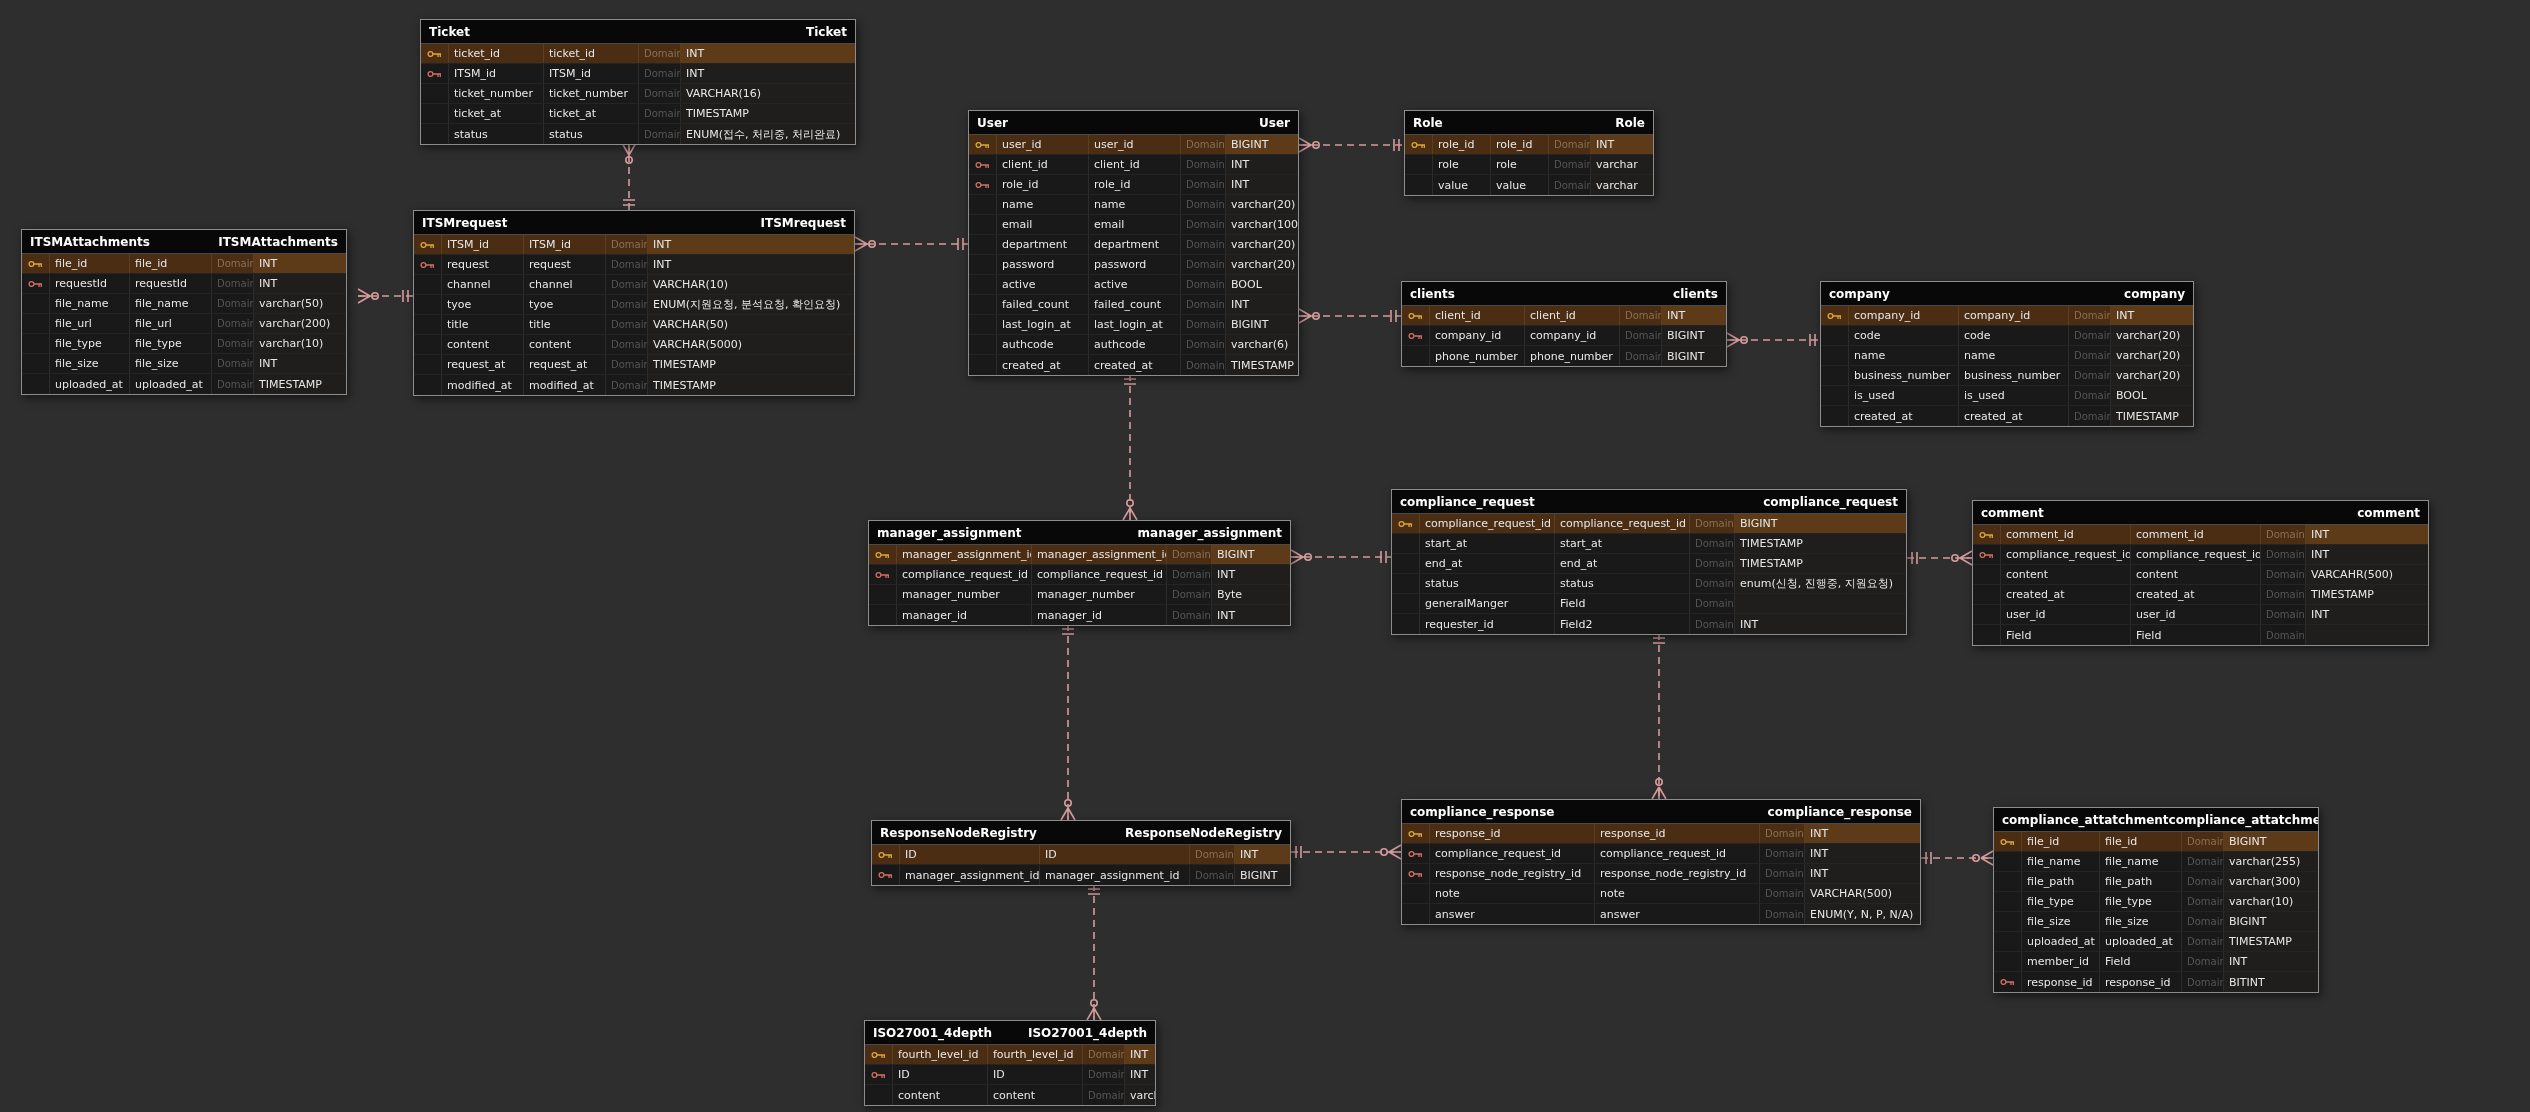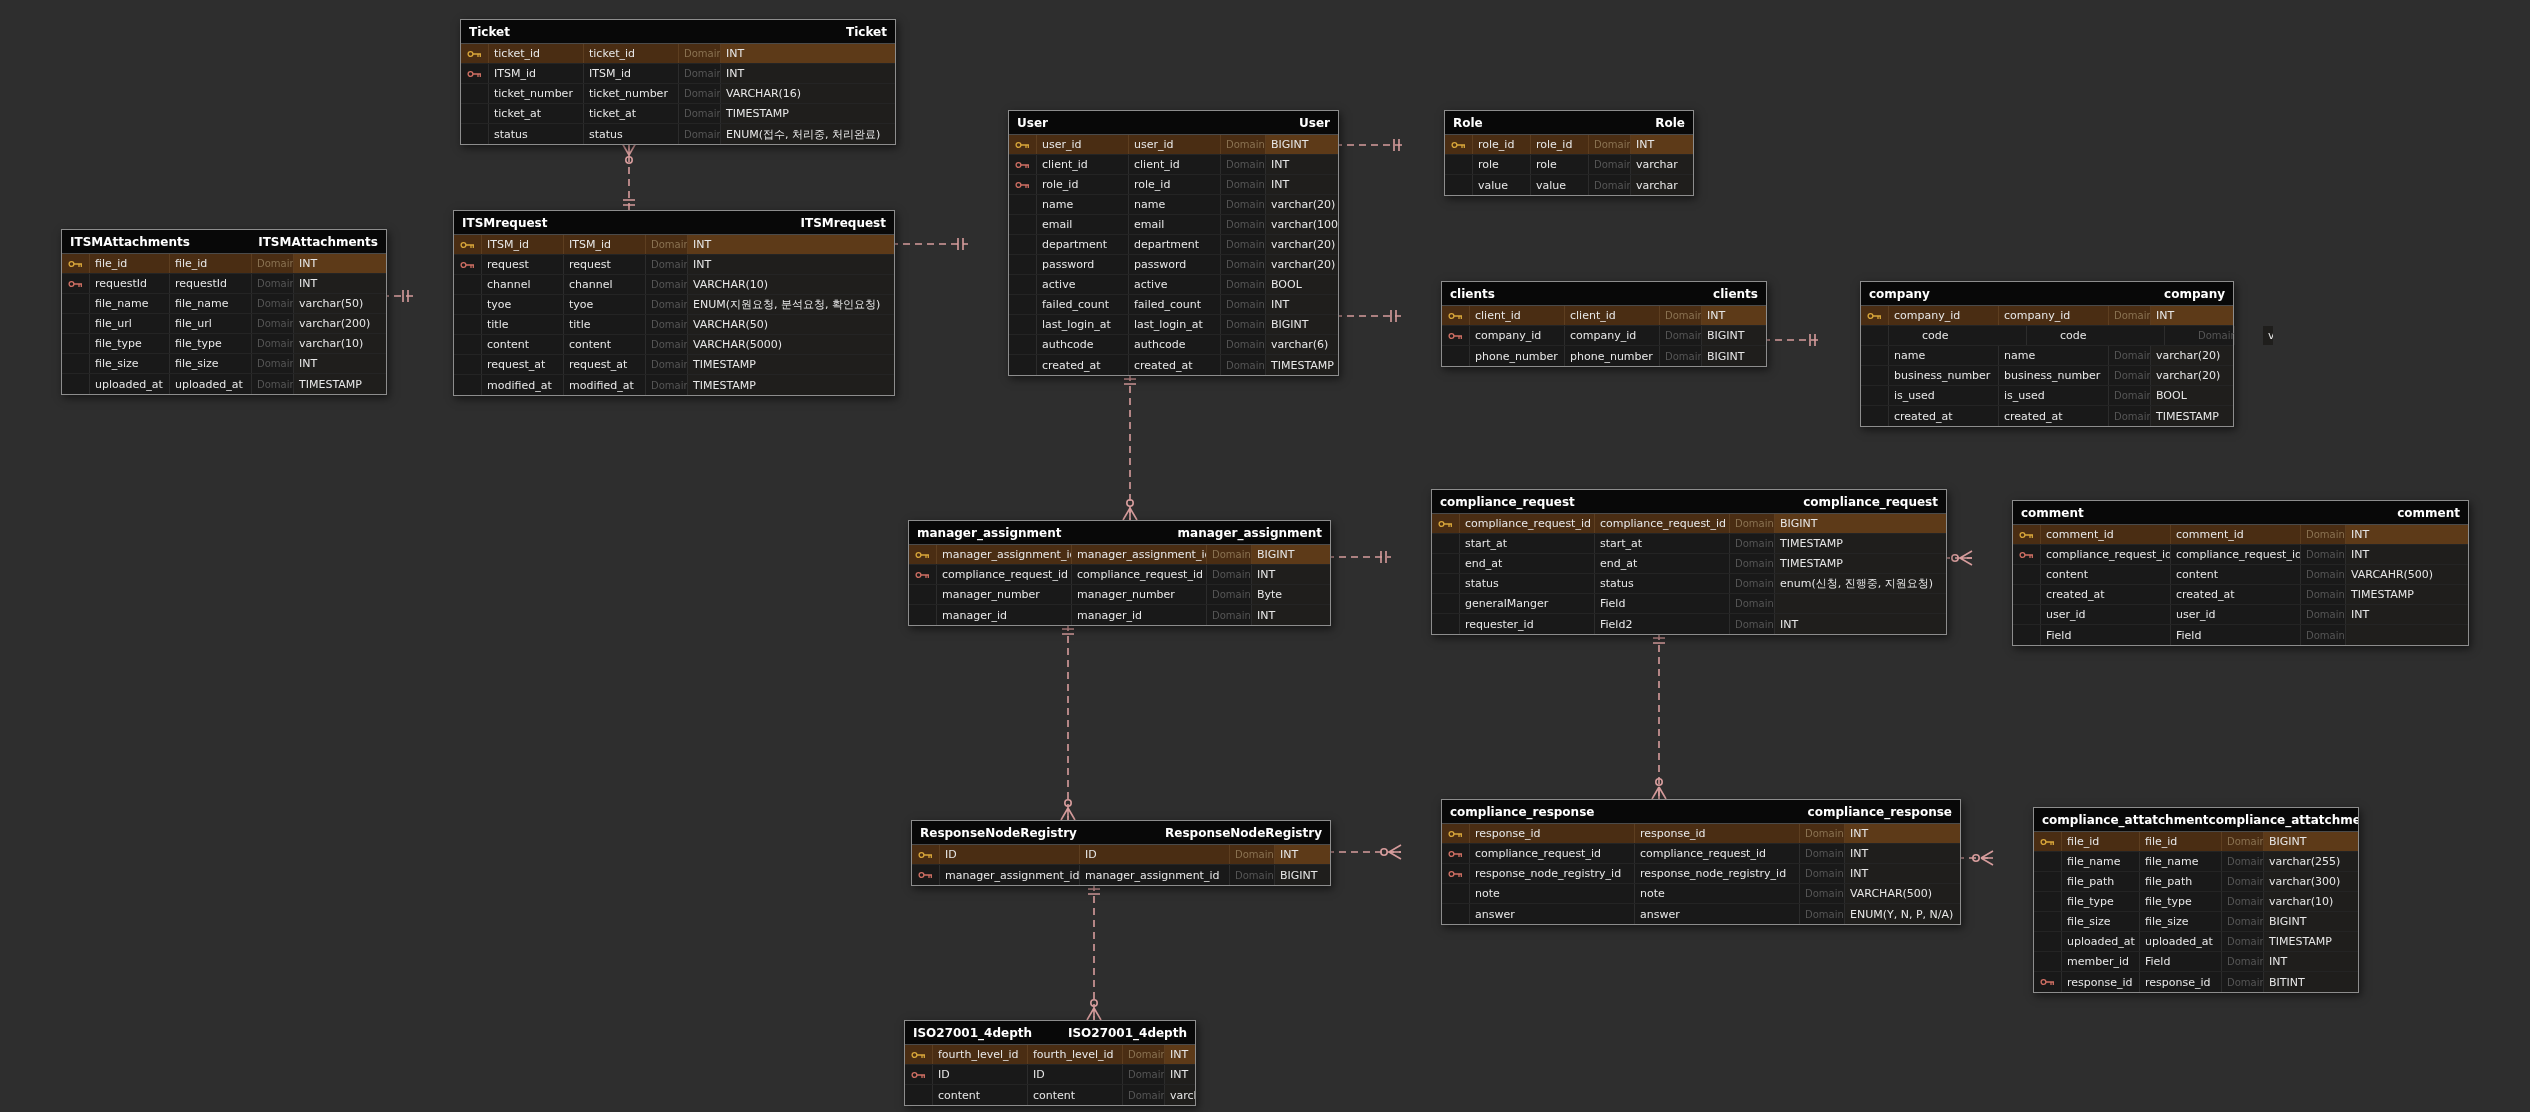--- a/index.html
+++ b/index.html
@@ -9,21 +9,21 @@
     font-family:"DejaVu Sans","Liberation Sans",sans-serif;
   }
   #connectors{position:absolute;left:0;top:0;width:2530px;height:1112px;}
   .rel-line{fill:none;stroke:#d69c9c;stroke-width:1.6;stroke-dasharray:7 5;}
   .rel-end path{fill:none;stroke:#d69c9c;stroke-width:1.6;}
   .rel-circle{fill:none;stroke:#d69c9c;stroke-width:1.6;}
 
   .db-table{
     position:absolute;background:#b91c1c;border:1px solid #8d8d8d;
     box-shadow:2px 3px 8px rgba(0,0,0,.55);
-    font-size:11px;color:#e8e8e8;box-sizing:border-box;margin-left:40px;
+    font-size:11px;color:#e8e8e8;box-sizing:border-box;
   }
   .tbl-head{
     height:24px;background:#080808;color:#ffffff;font-weight:bold;font-size:12px;
     display:flex;justify-content:space-between;align-items:center;
     padding:0 8px;border-bottom:1px solid #4a4a4a;box-sizing:border-box;
     white-space:nowrap;overflow:hidden;
   }
   .tbl-row{
     display:grid;height:20px;box-sizing:border-box;
     border-bottom:1px solid #242424;background:#191919;align-items:stretch;
@@ -533,21 +533,21 @@
             <svg width="15" height="10" viewBox="0 0 15 10">
               <circle cx="3.5" cy="5" r="2.4" fill="none" stroke="#d9a63a" stroke-width="1.3"></circle>
               <path d="M5.9 5 H14 M11 5 V8 M13.3 5 V8" stroke="#d9a63a" stroke-width="1.3" fill="none"></path>
             </svg>
           </span>
           <span class="c nm">company_id</span>
           <span class="c ln">company_id</span>
           <span class="c dm">Domain</span>
           <span class="c ty">INT</span>
         </div>
-        <div class="tbl-row" style="grid-template-columns: 28px 110px 110px 42px 1fr; gap: 28px;">
+        <div class="tbl-row" style="grid-template-columns: 28px 110px 110px 42px 1fr;">
           <span class="c ic"></span>
           <span class="c nm">code</span>
           <span class="c ln">code</span>
           <span class="c dm">Domain</span>
           <span class="c ty">varchar(20)</span>
         </div>
         <div class="tbl-row" style="grid-template-columns: 28px 110px 110px 42px 1fr;">
           <span class="c ic"></span>
           <span class="c nm">name</span>
           <span class="c ln">name</span>

